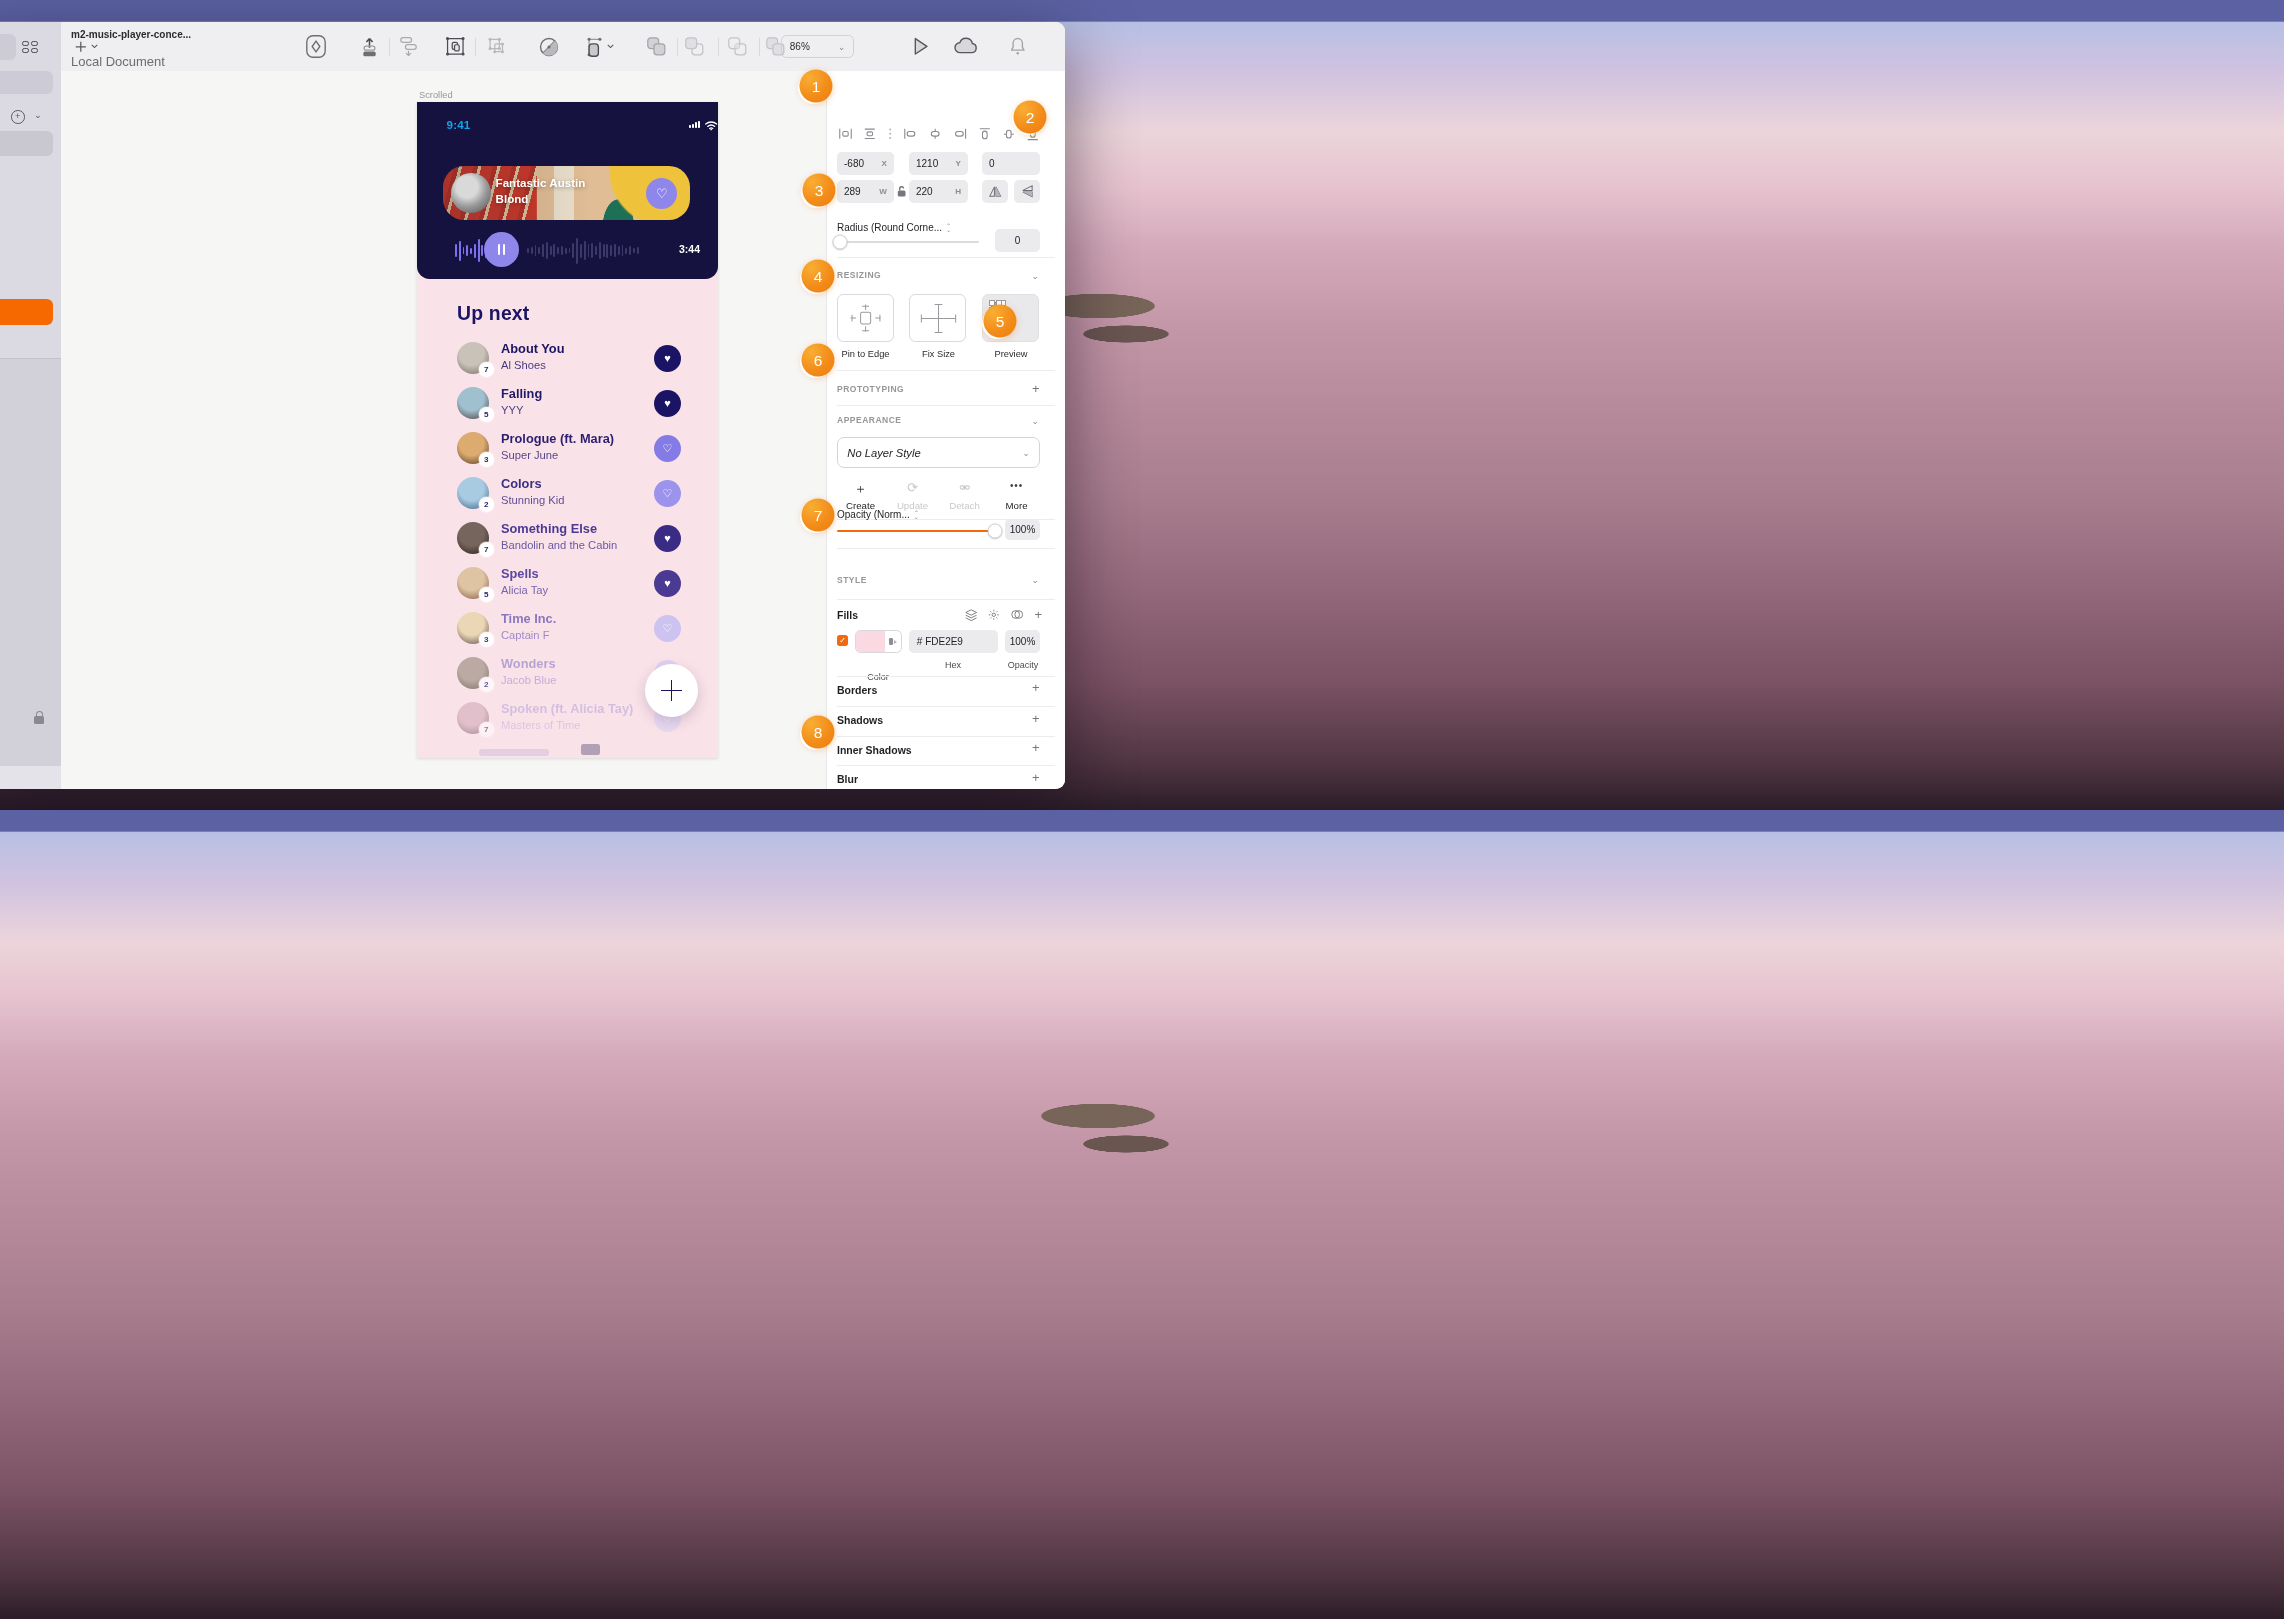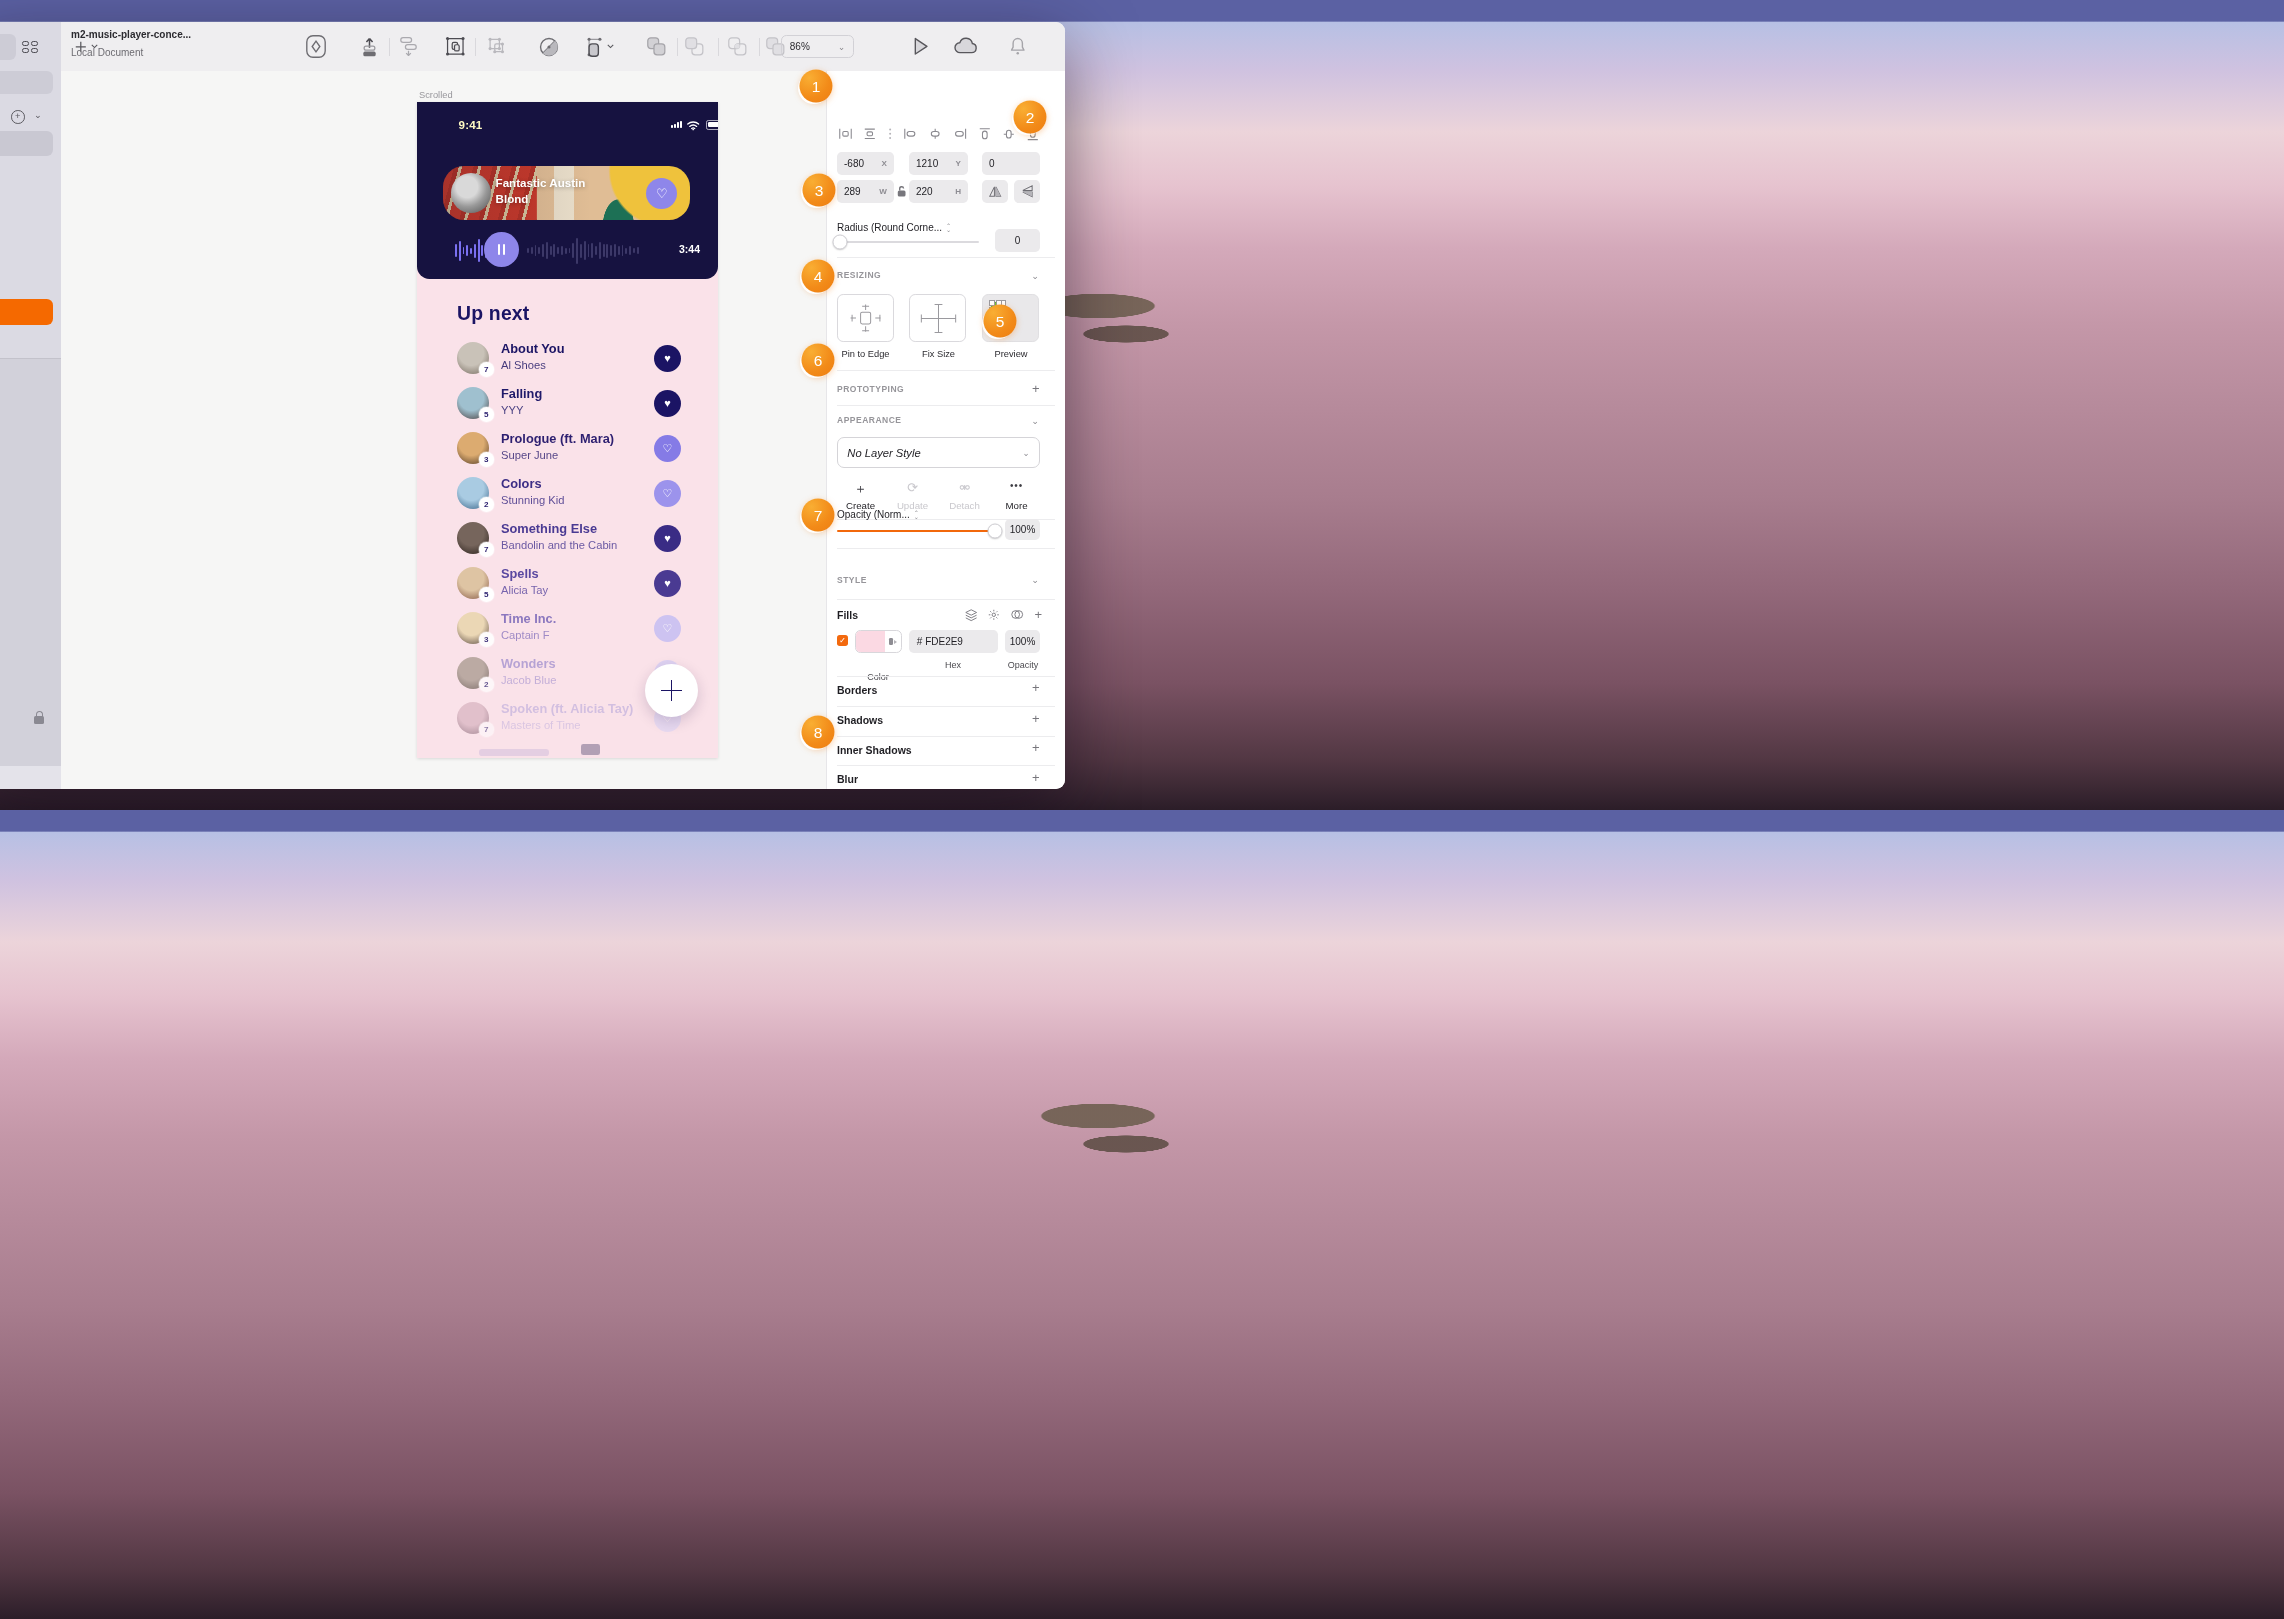--- a/index.html
+++ b/index.html
@@ -27,30 +27,30 @@
   .sb-chev{position:absolute;left:65px;top:87px;color:#5a595f;font-size:9.3px;}
   .lock{position:absolute;left:65px;top:694px;width:10px;height:7.8px;background:#8a8992;border-radius:1.6px;}
   .lock::before{content:"";position:absolute;left:1.6px;top:-4.7px;width:5.4px;height:6.2px;border:1.6px solid #8a8992;border-bottom:none;border-radius:3.9px 3.9px 0 0;}
   
   .toolbar{position:absolute;left:92px;top:0;right:0;height:49px;background:#efeef0;border-bottom:0.8px solid #e2e1e4;}
   .tb{position:absolute;top:0;height:49px;display:flex;align-items:center;justify-content:center;color:#636267;}
   .tb svg{display:block;}
   .tb-div{position:absolute;top:15.5px;width:0.8px;height:18.6px;background:#d9d8dc;}
   .doc-title{position:absolute;left:102px;top:7px;}
   .doc-title .t{font-size:10px;font-weight:bold;color:#2c2b30;}
-  .doc-title .s{font-size:10px;color:#6d6c72;margin-top:7px;}
+  .doc-title .s{font-size:13px;color:#6d6c72;margin-top:14px;}
   .zoom-box{position:absolute;left:812px;top:13px;width:73px;height:23px;border:0.8px solid #d2d1d6;border-radius:5.4px;display:flex;align-items:center;color:#2c2b30;font-size:10px;padding:0 7.8px;box-sizing:border-box;justify-content:space-between;background:transparent;}
   .zoom-box .chev{color:#87868c;font-size:8.5px;}
   
   .canvas{position:absolute;left:92px;top:49px;right:238px;bottom:0;background:#f6f6f5;}
   .artboard-label{position:absolute;left:450px;top:68px;font-size:9.3px;color:#98979c;}
   
   .artboard{position:absolute;left:448px;top:80px;width:301px;height:656px;background:#fae2e9;box-shadow:0 0.8px 3.1px rgba(0,0,0,.12);overflow:hidden;}
   .phone-top{position:absolute;left:0;top:0;width:100%;height:177px;background:#161240;border-radius:0 0 12.4px 12.4px;}
-  .status{position:absolute;left:12px;top:14px;width:100%;height:17px;color:#fef9c3;}
+  .status{position:absolute;left:0;top:14px;width:100%;height:17px;color:#0ea5e9;padding-left:30px;}
   .status .time{position:absolute;left:29.5px;top:1.6px;font-size:11.6px;font-weight:bold;letter-spacing:0.2px;}
   .sig{position:absolute;right:48px;top:4.7px;display:flex;align-items:flex-end;gap:1.2px;}
   .sig i{display:block;width:1.9px;background:#fff;border-radius:0.8px;}
   .wifi{position:absolute;right:31px;top:3.1px;}
   .batt{position:absolute;right:6.2px;top:3.9px;width:16.3px;height:8.5px;border:0.8px solid rgba(255,255,255,.65);border-radius:2.3px;}
   .batt::before{content:"";position:absolute;left:1.2px;top:1.2px;width:11.6px;height:4.7px;background:#fff;border-radius:1.2px;}
   .batt::after{content:"";position:absolute;right:-2.3px;top:2.3px;width:1.6px;height:3.1px;background:rgba(255,255,255,.65);border-radius:0 1.6px 1.6px 0;}
   .np-card{position:absolute;left:25.6px;top:64px;width:247px;height:54px;border-radius:21px;overflow:hidden;
     background-color:#e0bd95;
     background-image:

